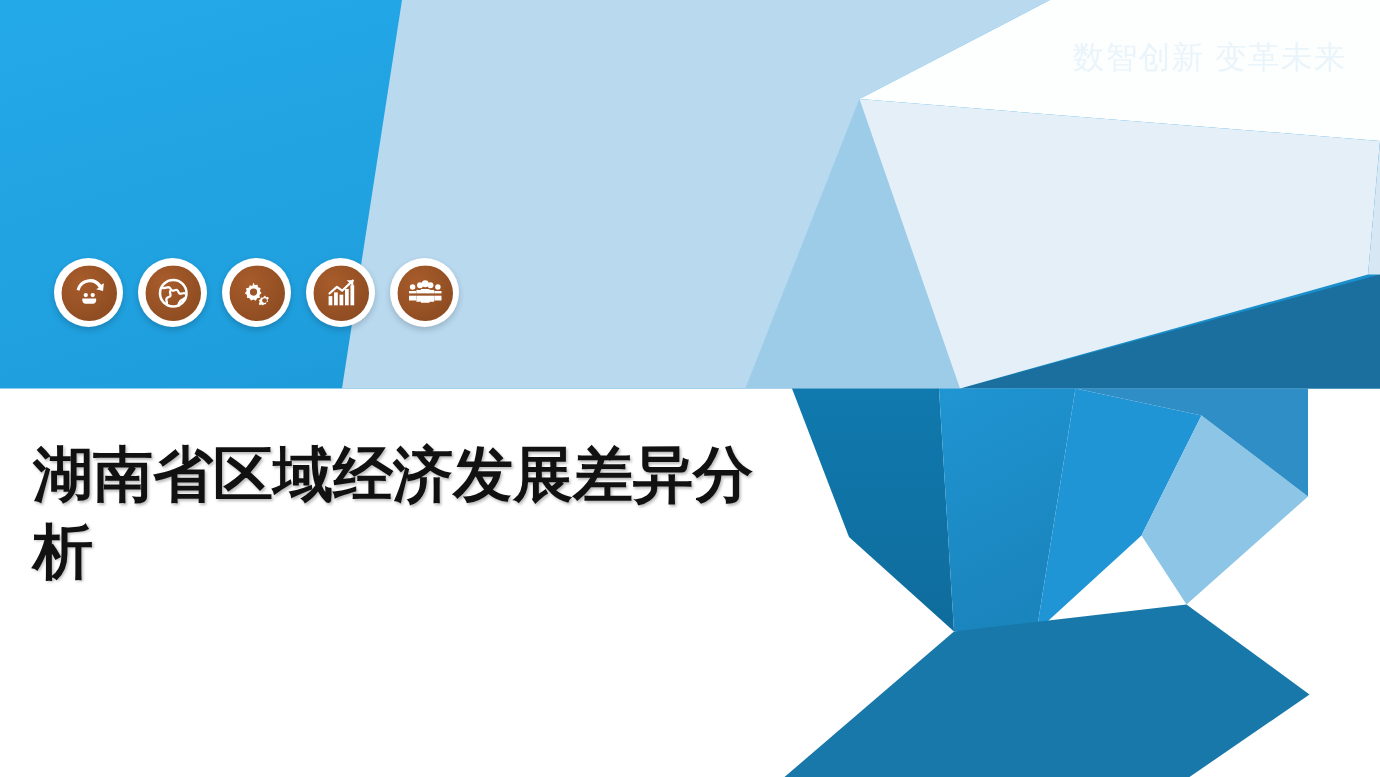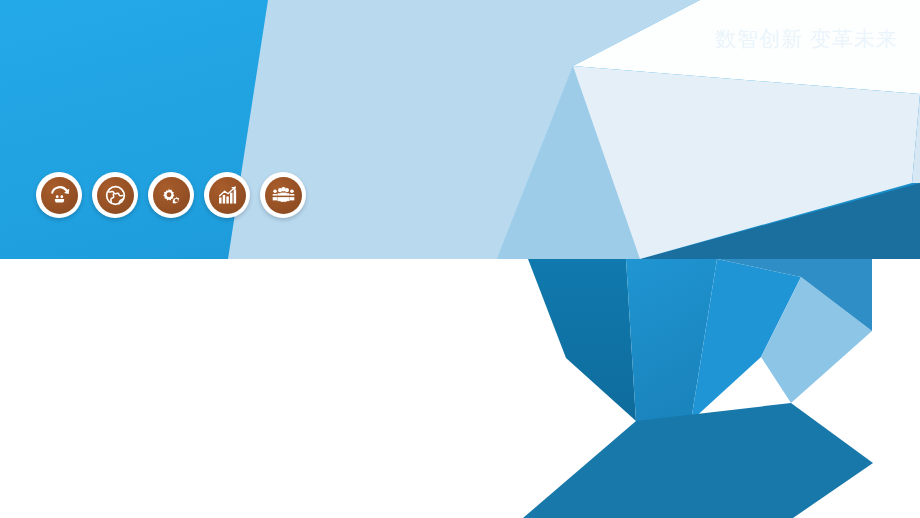--- a/index.html
+++ b/index.html
@@ -211,14 +211,17 @@
           <path d="M13.0 9.7h5.2v8.2H13z" fill="#ffffff"></path>
           <circle cx="20.8" cy="7.6" r="1.9" fill="#ffffff"></circle>
           <path d="M18.3 10.5h5v6.6h-5z" fill="#ffffff"></path>
           <rect x="0" y="12.1" width="24" height="1.6" fill="#9c5527"></rect>
         </svg>
       </div>
     </div>
 
   </div>
 
+  <div id="title-block">
+    <h1 id="slide-title">湖南省区域经济发展差异分析</h1>
+  </div>
 
 </div>
 
 </body></html>

